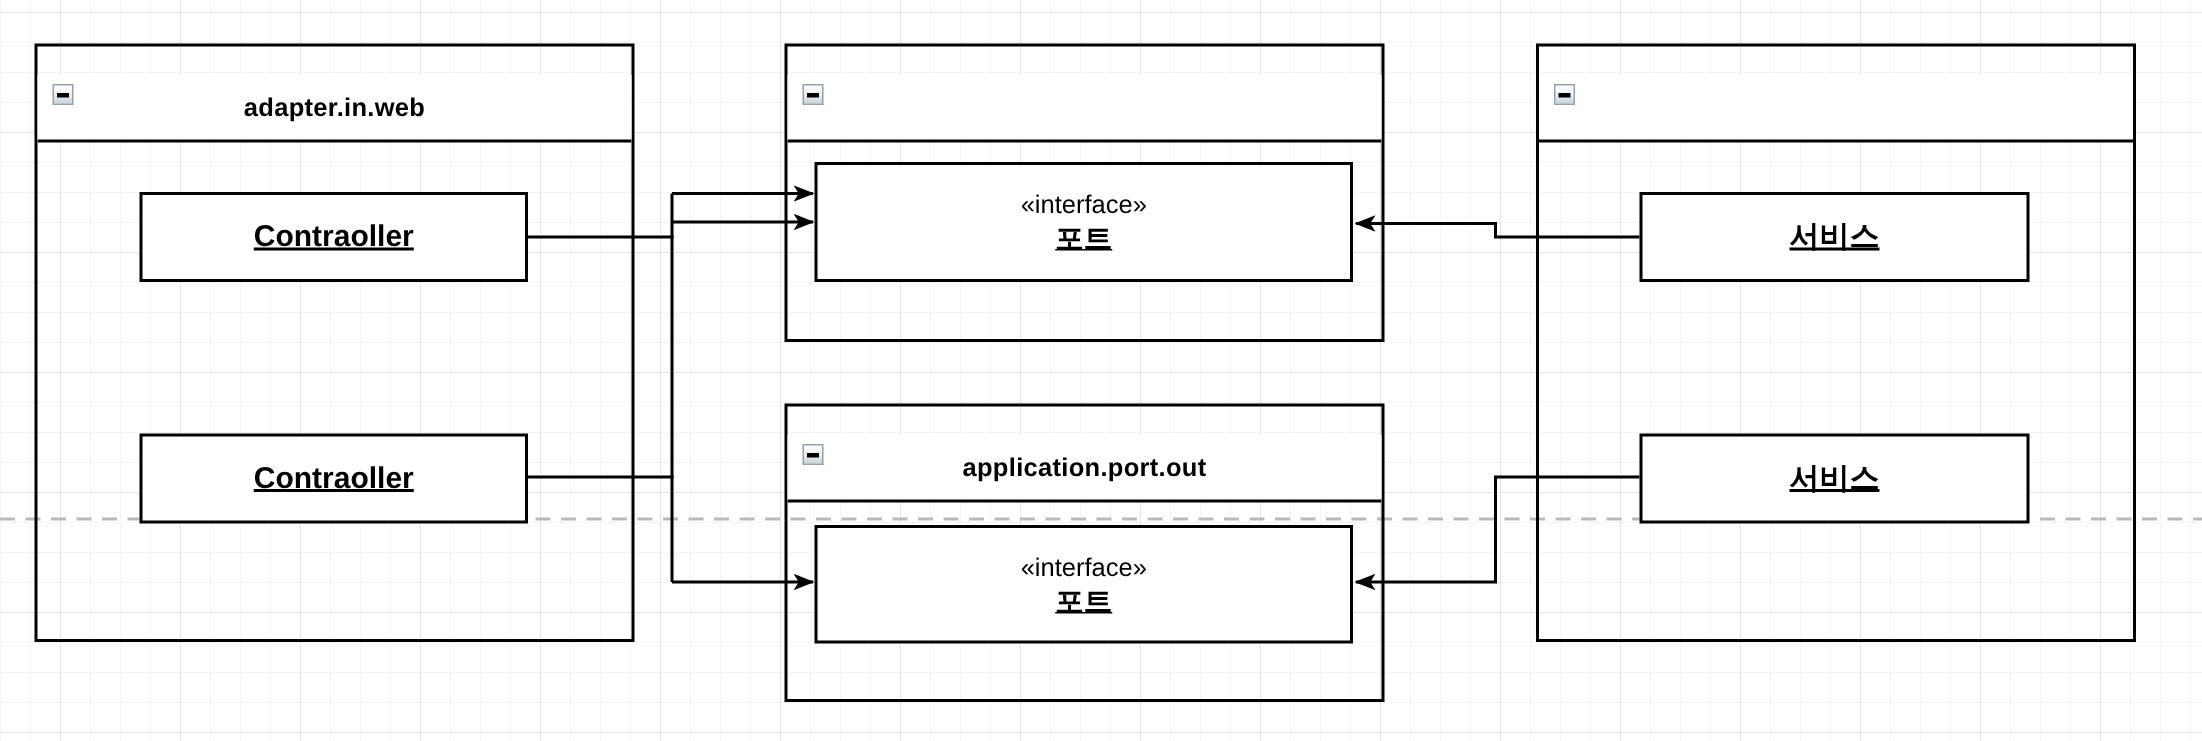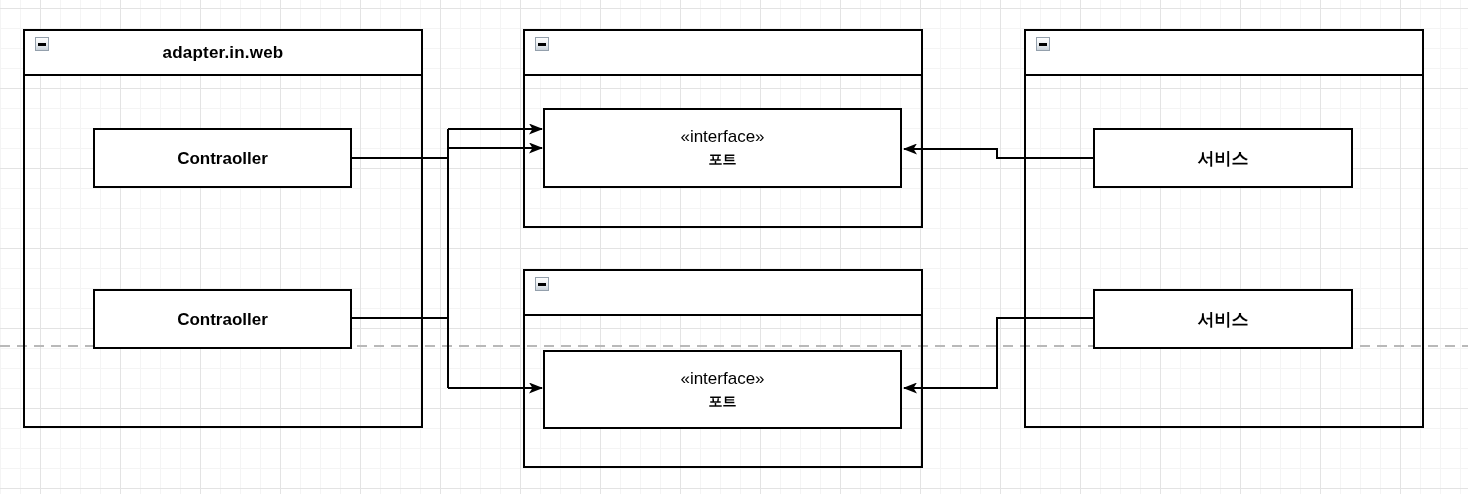--- a/index.html
+++ b/index.html
@@ -43,21 +43,21 @@
     border:2px solid var(--stroke);
     background:transparent;
     box-sizing:border-box;
     z-index:2;
   }
   .lane-title{
     position:relative;
     height:43px;
     border-bottom:2px solid var(--stroke);
     background:var(--laneTitleFill);
-    display:flex;align-items:center;justify-content:center;
+    display:flex;align-items:center;justify-content:center;margin-top:19px;
   }
   .lane-label{
     font-size:17px;font-weight:700;color:var(--stroke);
     letter-spacing:0.2px;
     white-space:nowrap;
   }
   .collapse-btn{
     position:absolute;left:10px;top:6px;
     width:14px;height:14px;
     border:1px solid var(--collapseBorder);
@@ -72,29 +72,31 @@
   .node{
     position:absolute;
     border:2px solid var(--stroke);
     background:var(--nodeFill);
     box-sizing:border-box;
     display:flex;flex-direction:column;align-items:center;justify-content:center;
     z-index:3;
     text-align:center;
   }
   .node-label{
-    font-size:17px;font-weight:700;color:var(--stroke);line-height:23px;
+    font-size:20px;font-weight:700;color:var(--stroke);line-height:23px;
     white-space:nowrap;
+    text-decoration:underline;
   }
   .stereotype{
     font-size:17px;font-weight:400;color:var(--stroke);line-height:23px;
     white-space:nowrap;
   }
   .iface-name{
-    font-size:14px;font-weight:700;color:var(--stroke);line-height:23px;
+    font-size:19px;font-weight:700;color:var(--stroke);line-height:23px;
+    text-decoration:underline;
     white-space:nowrap;
   }
   .connector{fill:none;stroke:var(--stroke);stroke-width:2;}
   .arrow-head{fill:var(--stroke);stroke:none;}
   .page-break{stroke:var(--pageBreak);stroke-width:2;stroke-dasharray:10 7;fill:none;}
 </style>
 </head>
 <body>
 
 <div class="canvas">
@@ -118,20 +120,21 @@
         <span class="minus-bar"></span>
       </span>
     </div>
   </section>
 
   <section class="swimlane" style="left:523px;top:269px;width:400px;height:199px">
     <div class="lane-title">
       <span class="collapse-btn">
         <span class="minus-bar"></span>
       </span>
+      <span class="lane-label">application.port.out</span>
     </div>
   </section>
 
   <section class="swimlane" style="left:1024px;top:29px;width:400px;height:399px">
     <div class="lane-title">
       <span class="collapse-btn">
         <span class="minus-bar"></span>
       </span>
     </div>
   </section>

